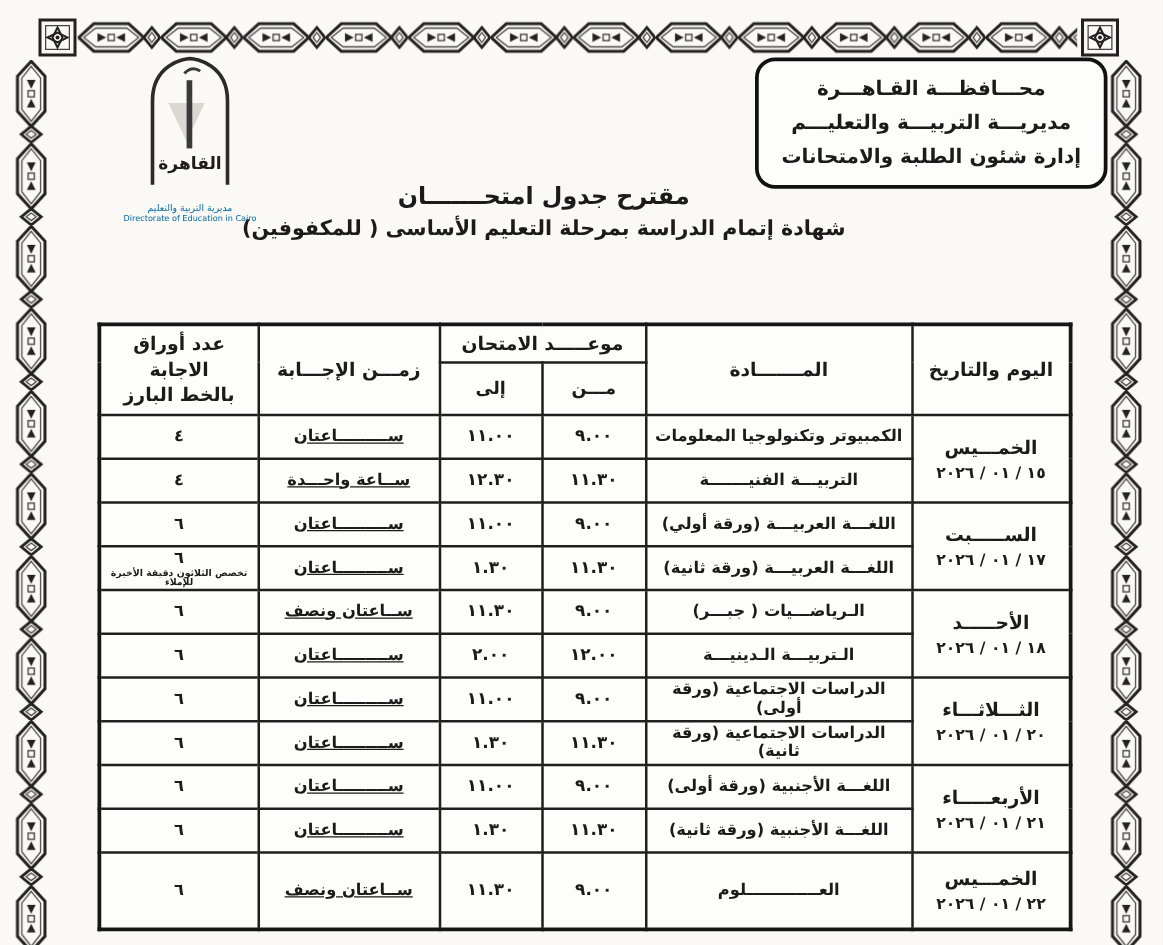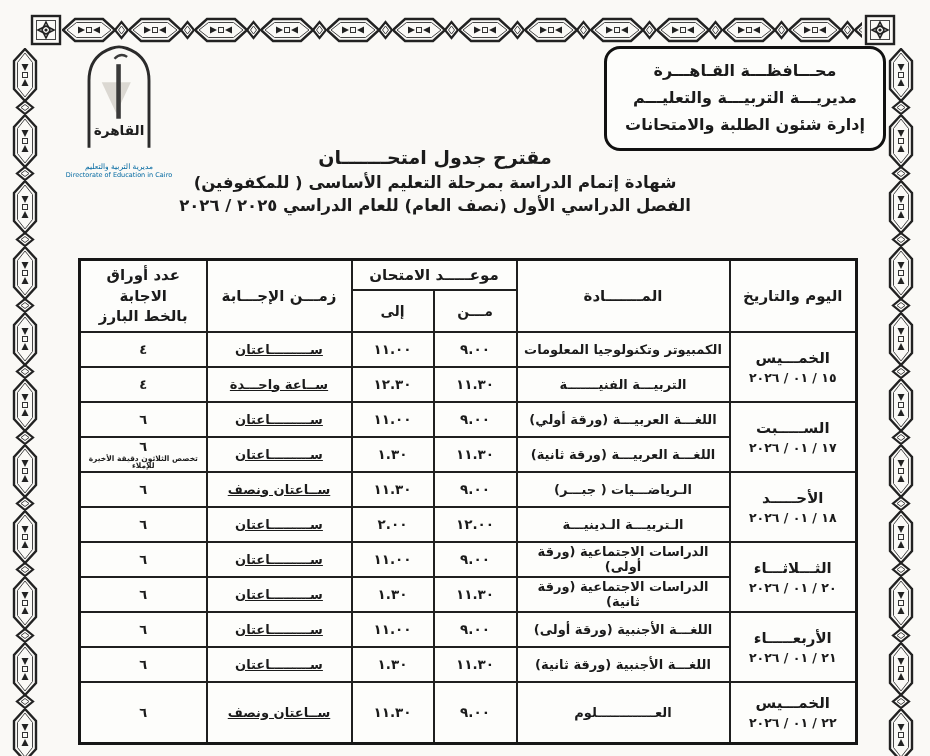--- a/index.html
+++ b/index.html
@@ -16,21 +16,21 @@
   .orn-corner{width:36px;height:36px;top:12px;}
   .orn-corner.tl{left:28px;}
   .orn-corner.tr{left:862px;}
   
   .lh-box{
     position:absolute;top:46px;right:44px;width:252px;
     border:3px solid #111;border-radius:16px;
     padding:9px 12px;text-align:center;direction:rtl;
     font-weight:700;font-size:16px;line-height:1.68;background:#fdfdfb;
   }
-  .logo{position:absolute;left:64px;top:36px;width:110px;text-align:center;}
+  .logo{position:absolute;left:97px;top:36px;width:110px;text-align:center;}
   .logo-captions{margin-top:2px;line-height:1.25;color:#0369a1;}
   .logo-cap-ar{font-size:7.5px;direction:rtl;}
   .logo-cap-en{font-size:6.5px;}
   
   .titles{position:absolute;left:105px;top:146px;width:660px;text-align:center;direction:rtl;font-weight:700;}
   .title-1{font-size:19px;margin-bottom:5px;}
   .title-2{font-size:16.5px;margin-bottom:4px;}
   .title-3{font-size:16.5px;}
   
   .exam-table{
@@ -144,21 +144,20 @@
     </svg>
     <div class="logo-captions">
       <div class="logo-cap-ar">مديرية التربية والتعليم</div>
       <div class="logo-cap-en">Directorate of Education in Cairo</div>
     </div>
   </div>
 
   <div class="titles">
     <div class="title-1">مقترح جدول امتحـــــــان</div>
     <div class="title-2">شهادة إتمام الدراسة بمرحلة التعليم الأساسى ( للمكفوفين)</div>
-    <div class="title-3">الفصل الدراسي الأول (نصف العام) للعام الدراسي ٢٠٢٥ / ٢٠٢٦</div>
   </div>
 
   <table class="exam-table">
     <colgroup>
       <col style="width:127px">
       <col style="width:213px">
       <col style="width:83px">
       <col style="width:82px">
       <col style="width:145px">
       <col style="width:127px">

